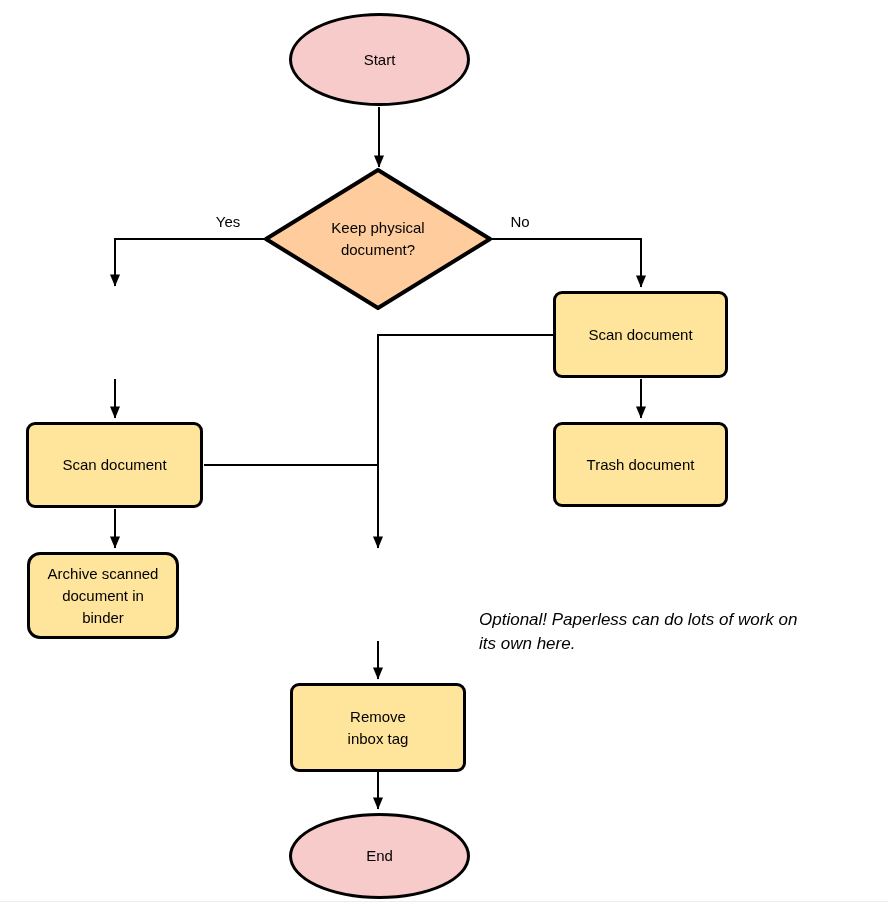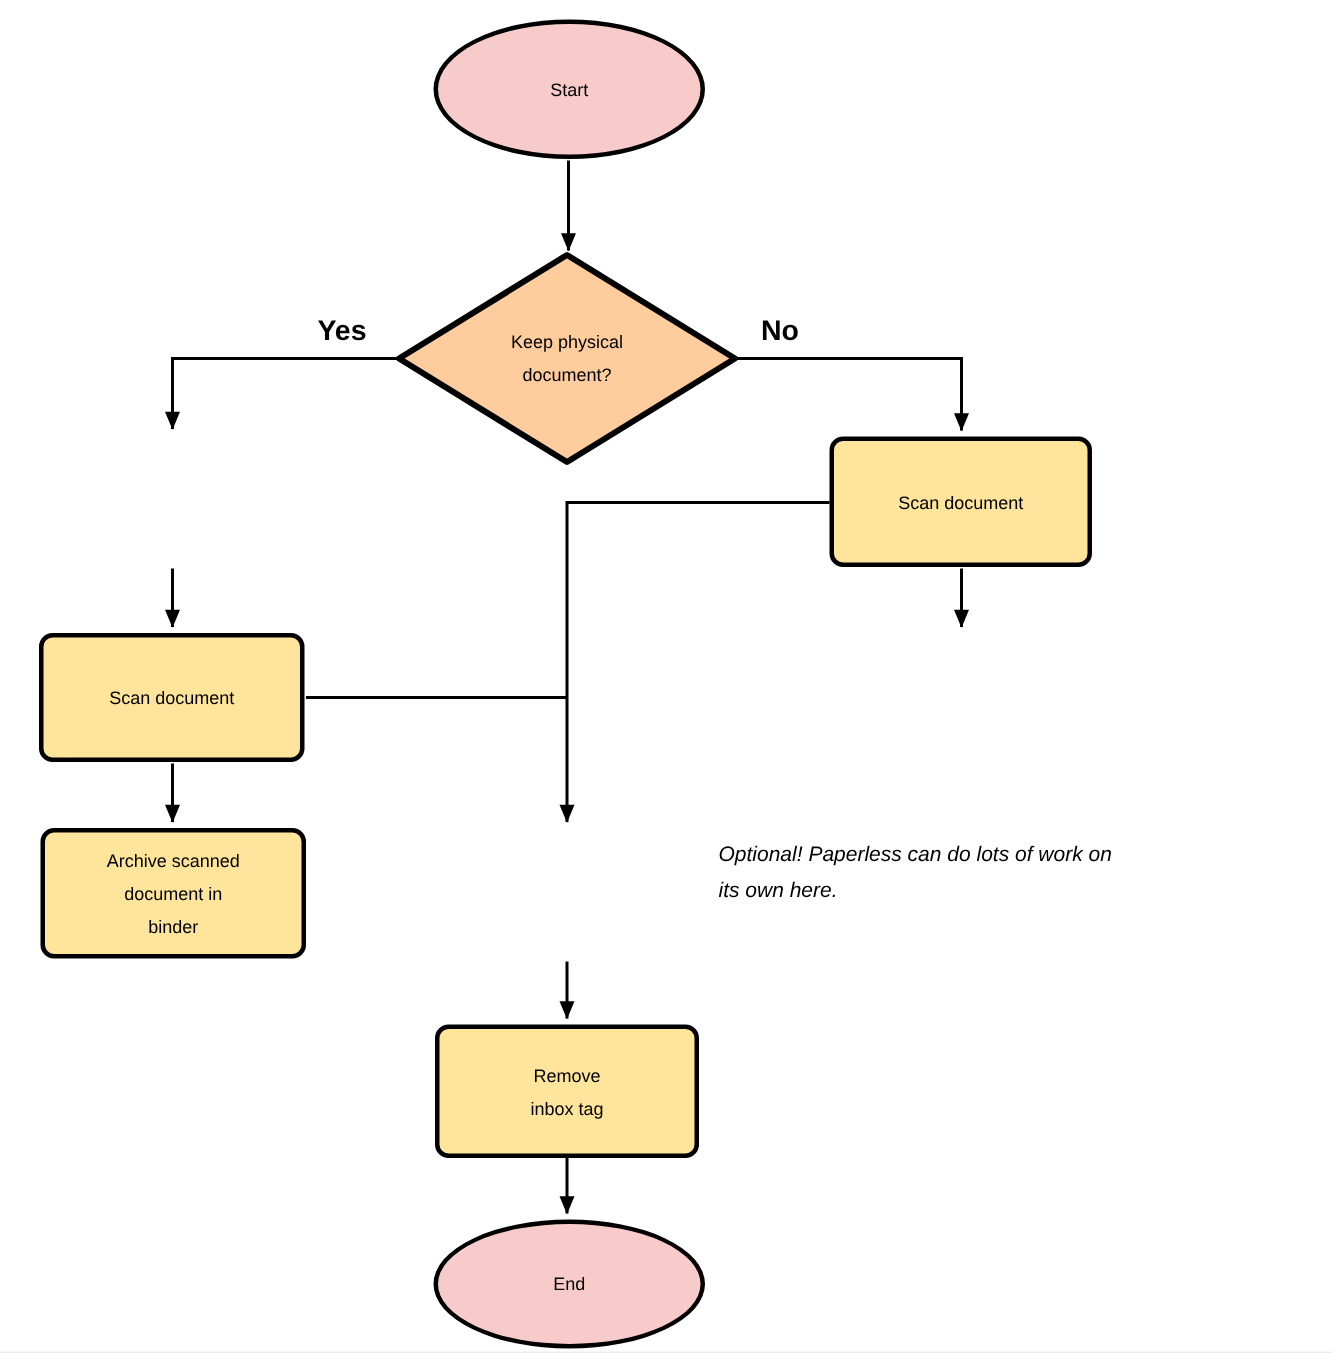--- a/index.html
+++ b/index.html
@@ -27,21 +27,21 @@
     stroke-width: 2;
   }
   .node {
     position: absolute;
     display: flex;
     align-items: center;
     justify-content: center;
     text-align: center;
     box-sizing: border-box;
     color: var(--stroke, #000000);
-    font-size: 12px;
+    font-size: 15px;
     line-height: 22px;
     white-space: pre-line;
   }
   .process {
     background: var(--process-fill, #ffe49c);
     border: 3px solid var(--stroke, #000000);
     border-radius: 9px;
   }
   .terminal {
     background: var(--terminal-fill, #f8cbcb);
@@ -49,33 +49,32 @@
     border-radius: 50%;
   }
   .decision-label {
     position: absolute;
     background: transparent;
     text-align: center;
   }
   .edge-label {
     position: absolute;
     transform: translate(-50%, -50%);
-    font-size: 19px;
+    font-size: 15px;
     line-height: 17px;
     color: var(--stroke, #000000);
     background: var(--background, #ffffff);
     padding: 0 2px;
-    font-weight: bold;
   }
   .annotation {
     position: absolute;
     left: 479px;
-    top: 558px;
+    top: 608px;
     width: 402px;
-    font-size: 14px;
+    font-size: 17px;
     font-style: italic;
     line-height: 23.5px;
     color: var(--annotation-text, #000000);
     white-space: pre-line;
   }
   .bottom-divider {
     position: absolute;
     left: 0;
     top: 901px;
     width: 888px;
@@ -117,28 +116,31 @@
     <span>Keep physical
 document?</span>
   </div>
 
   <div class="edge-label" style="left:228px; top:221px;">Yes</div>
   <div class="edge-label" style="left:520px; top:221px;">No</div>
 
   <div class="node process" style="left:26px; top:422px; width:177px; height:86px;">
     <span>Scan document</span>
   </div>
-  <div class="node process" style="left:27px; top:552px; width:177px; height:87px;">
+  <div class="node process" style="left:27px; top:552px; width:152px; height:87px;border-radius:13px;">
     <span>Archive scanned
 document in
 binder</span>
   </div>
 
   <div class="node process" style="left:553px; top:291px; width:175px; height:87px;">
     <span>Scan document</span>
+  </div>
+  <div class="node process" style="left:553px; top:422px; width:175px; height:85px;">
+    <span>Trash document</span>
   </div>
 
   <div class="node process" style="left:290px; top:683px; width:176px; height:89px;">
     <span>Remove
 inbox tag</span>
   </div>
 
   <div class="node terminal" style="left:289px; top:813px; width:181px; height:86px;">
     <span>End</span>
   </div>

